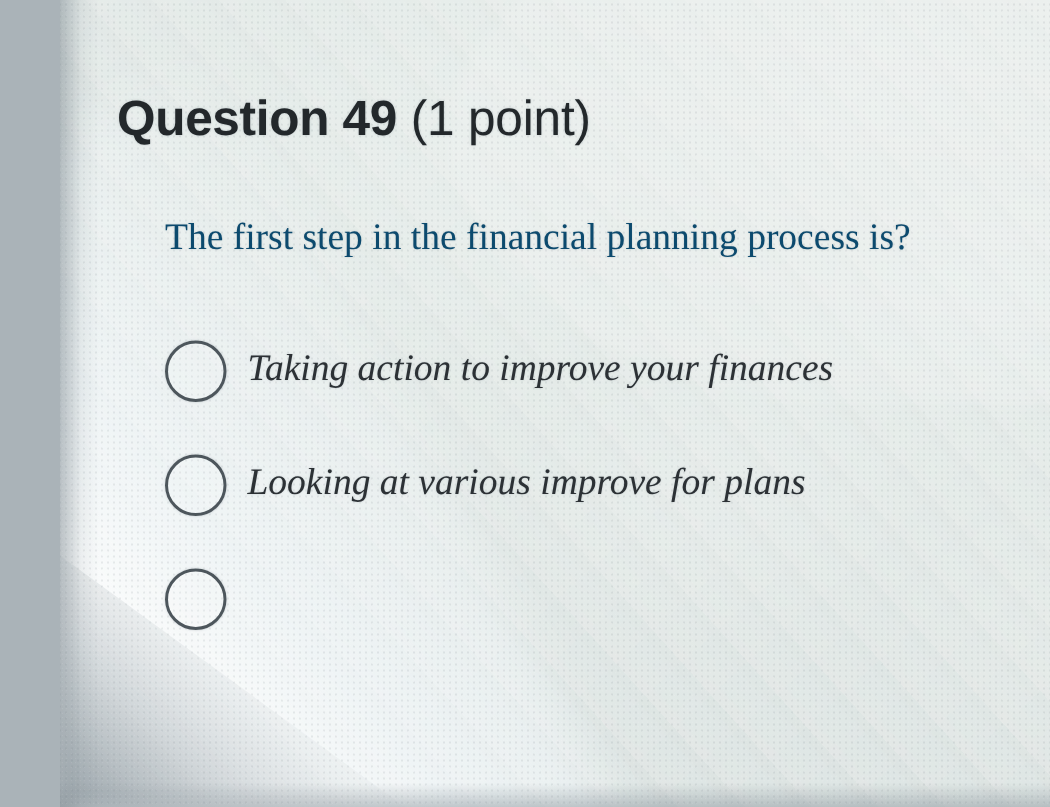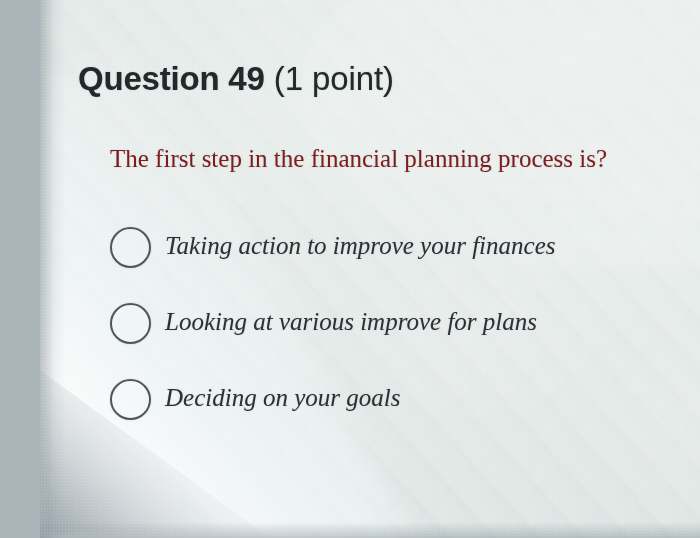--- a/index.html
+++ b/index.html
@@ -202,21 +202,21 @@
     font-weight: normal;
     letter-spacing: -0.1px;
   }
 
   .q-text {
     position: absolute;
     left: 70px;
     top: 145px;
     font-family: "Liberation Serif", serif;
     font-size: 25px;
-    color: #7f1d1d;
+    color: #0c4a6e;
     white-space: nowrap;
     text-shadow: 0 0 1.3px rgba(150,162,168,0.5);
   }
 
   .options {
     position: absolute;
     left: 68px;
     top: 226px;
     width: 600px;
   }
@@ -284,18 +284,17 @@
       </div>
 
       <div class="option">
         <span class="radio"></span>
         <span class="option-label">Looking at various improve for plans</span>
       </div>
 
 
       <div class="option">
         <span class="radio"></span>
-        <span class="option-label">Deciding on your goals</span>
       </div>
 
     </div>
   </div>
 </div>
 
 </body></html>

